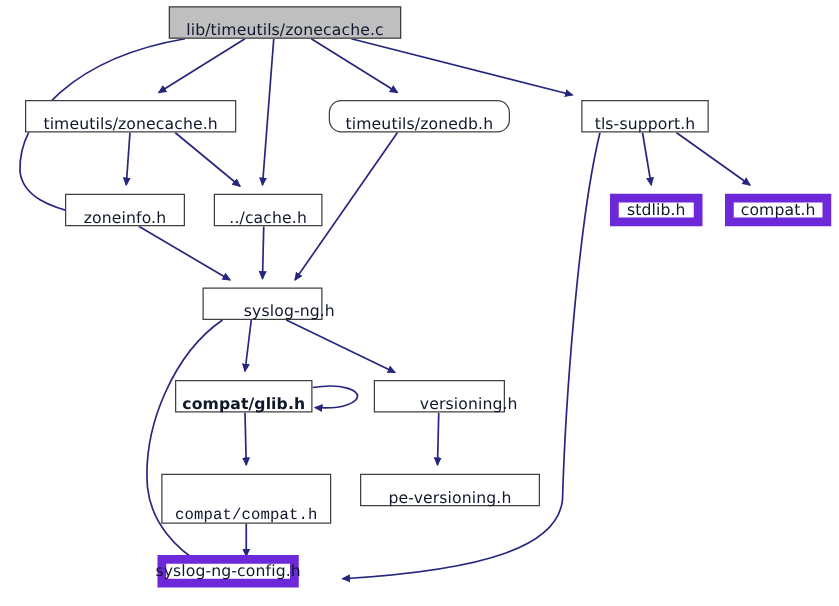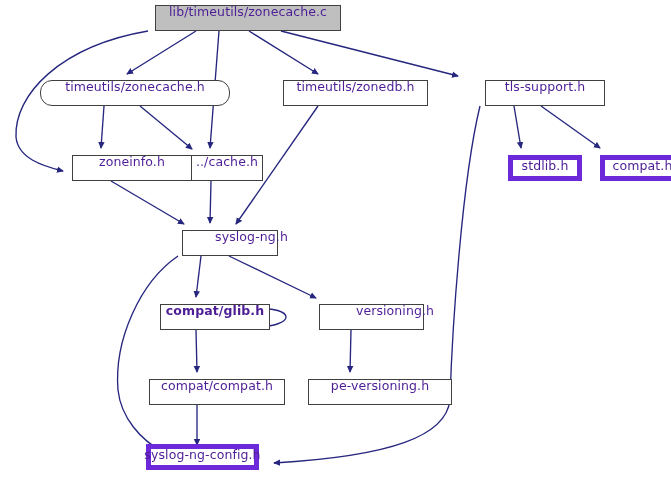--- a/index.html
+++ b/index.html
@@ -7,32 +7,31 @@
     position:relative;
     width:671px;height:485px;
     background:#ffffff;
     font-family:"DejaVu Sans","Liberation Sans",sans-serif;
     overflow:hidden;
   }
   #edges{position:absolute;left:0;top:0;width:671px;height:485px;}
   .node{
     position:absolute;
     box-sizing:border-box;
-    display:flex;align-items:flex-start;justify-content:center;
+    display:flex;align-items:flex-end;justify-content:center;
     background:#ffffff;
     border:1px solid #404040;
-    color:#4c1d95;
+    color:#0f172a;
     font-size:12.5px;
     line-height:1;
     white-space:nowrap;
     letter-spacing:.1px;
-    margin-left:20px;
   }
   .node.root{background:#bfbfbf;border:1px solid #404040;}
-  .node.external{border:5px solid #6d28d9;}
+  .node.external{border:7px solid #6d28d9;}
   .node-label{pointer-events:none;}
 </style>
 </head>
 <body>
 
 <div id="graph">
   <svg id="edges" viewBox="0 0 671 485" xmlns="http://www.w3.org/2000/svg">
     <defs>
       <marker id="arrow" viewBox="0 0 10 10" refX="8.6" refY="5" markerWidth="5.2" markerHeight="5.2" orient="auto-start-reverse" markerUnits="strokeWidth">
         <path d="M 0 0.4 L 10 5 L 0 9.6 z" fill="#26267f"></path>
@@ -58,51 +57,51 @@
         <path d="M 196,330 L 197,372" marker-end="url(#arrow)" stroke="#26267f"></path>
         <path d="M 250,310 C 276,306 286,313 286,317 C 286,321 276,328 252,326" marker-end="url(#arrow)" stroke="#26267f"></path>
         <path d="M 197,405 L 197,445" marker-end="url(#arrow)" stroke="#26267f"></path>
         <path d="M 351,330 L 350,372" marker-end="url(#arrow)" stroke="#26267f"></path>
       </g>
   </svg>
   <div id="node-layer">
       <div class="node root" style="left: 135px; top: 5px; width: 186px; height: 26px;">
         <span class="node-label">lib/timeutils/zonecache.c</span>
       </div>
-      <div class="node" style="left: 20px; top: 80px; width: 190px; height: 26px; border-radius: 12px;">
+      <div class="node" style="left: 20px; top: 80px; width: 169px; height: 26px;">
         <span class="node-label">timeutils/zonecache.h</span>
       </div>
-      <div class="node" style="left: 263px; top: 80px; width: 145px; height: 26px;">
+      <div class="node" style="left: 263px; top: 80px; width: 145px; height: 26px; border-radius: 10px;">
         <span class="node-label">timeutils/zonedb.h</span>
       </div>
-      <div class="node" style="left: 465px; top: 80px; width: 120px; height: 26px;">
+      <div class="node" style="left: 465px; top: 80px; width: 102px; height: 26px;">
         <span class="node-label">tls-support.h</span>
       </div>
-      <div class="node" style="left: 52px; top: 155px; width: 120px; height: 26px;">
+      <div class="node" style="left: 52px; top: 155px; width: 96px; height: 26px;">
         <span class="node-label">zoneinfo.h</span>
       </div>
-      <div class="node" style="left: 171px; top: 155px; width: 72px; height: 26px;">
+      <div class="node" style="left: 171px; top: 155px; width: 87px; height: 26px;">
         <span class="node-label">../cache.h</span>
       </div>
       <div class="node external" style="left: 488px; top: 155px; width: 74px; height: 26px;">
         <span class="node-label">stdlib.h</span>
       </div>
       <div class="node external" style="left: 580px; top: 155px; width: 85px; height: 26px;">
         <span class="node-label">compat.h</span>
       </div>
       <div class="node" style="left: 162px; top: 230px; width: 96px; height: 26px; padding-left: 43px;">
         <span class="node-label">syslog-ng.h</span>
       </div>
       <div class="node" style="left: 140px; top: 304px; width: 110px; height: 26px; font-weight: bold;">
         <span class="node-label">compat/glib.h</span>
       </div>
       <div class="node" style="left: 299px; top: 304px; width: 105px; height: 26px; padding-left: 47px;">
         <span class="node-label">versioning.h</span>
       </div>
-      <div class="node" style="left: 129px; top: 379px; width: 136px; height: 26px;">
+      <div class="node" style="left: 129px; top: 379px; width: 136px; height: 40px; font-family: Liberation Mono, monospace;">
         <span class="node-label">compat/compat.h</span>
       </div>
       <div class="node" style="left: 288px; top: 379px; width: 144px; height: 26px;">
         <span class="node-label">pe-versioning.h</span>
       </div>
       <div class="node external" style="left: 126px; top: 444px; width: 113px; height: 26px;">
         <span class="node-label">syslog-ng-config.h</span>
       </div>
     </div>
 </div>

